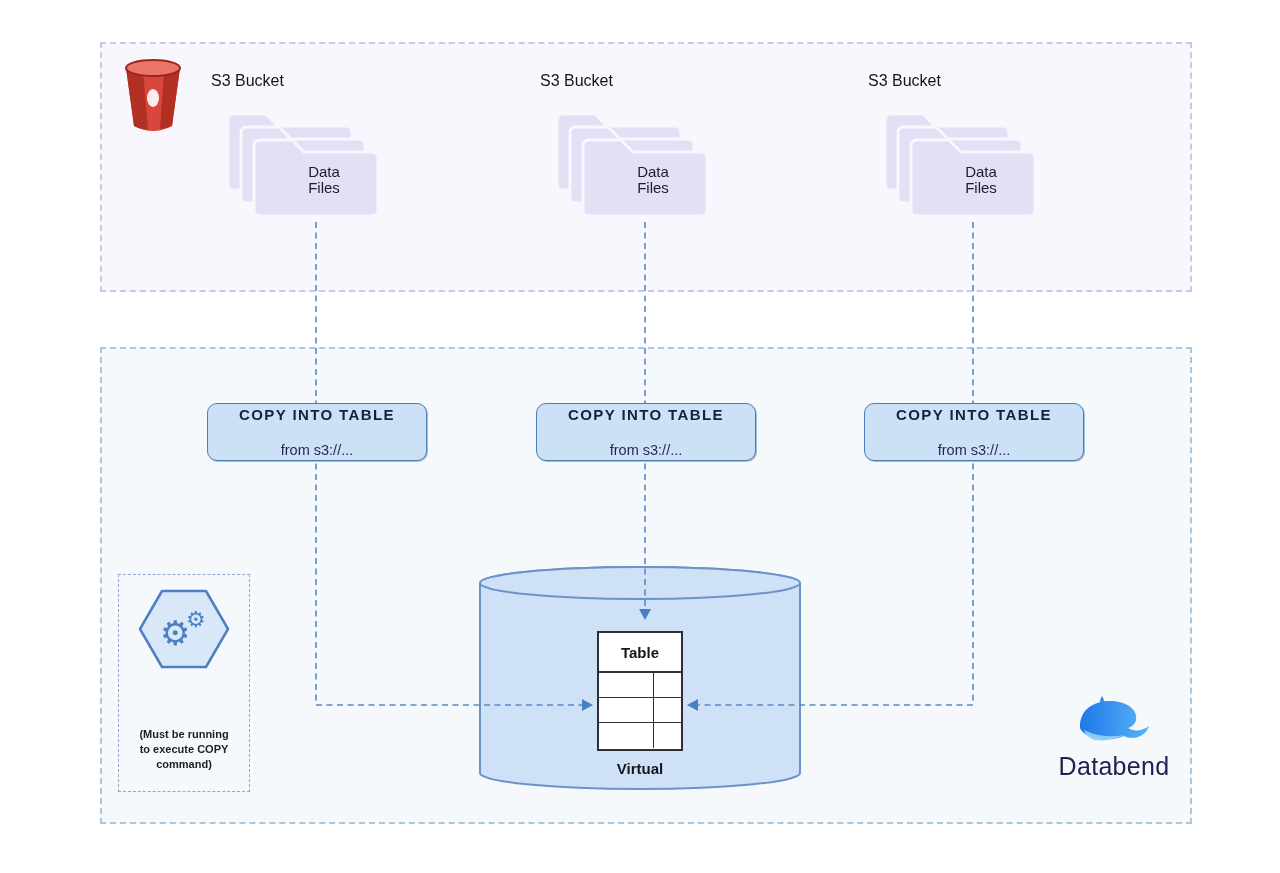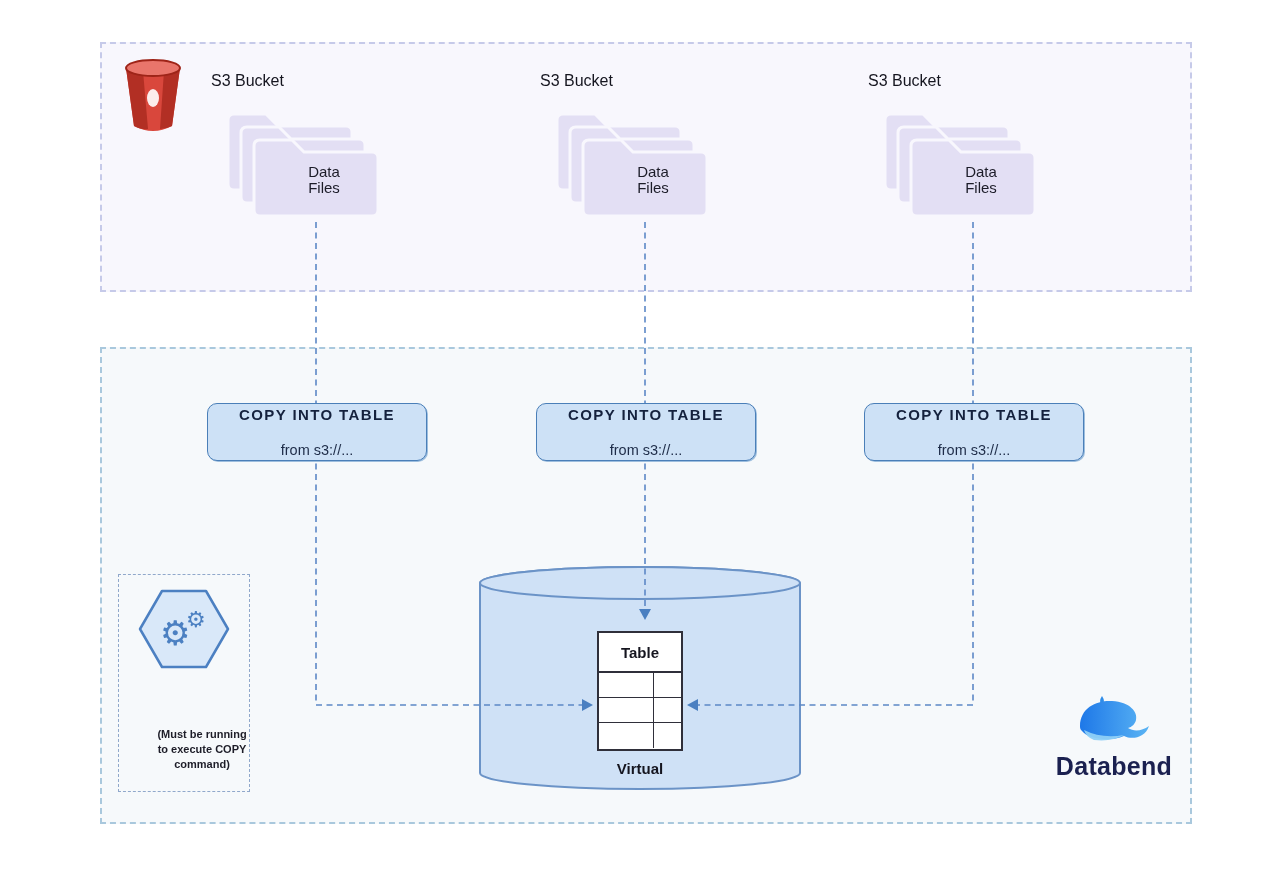--- a/index.html
+++ b/index.html
@@ -45,26 +45,26 @@
   .cell-right{position:absolute;right:0;top:0;bottom:0;width:33%;border-left:1.5px solid #2f2f3a;}
   .db-label{position:absolute;left:479px;top:760px;width:322px;text-align:center;
             font-weight:700;font-size:15px;color:#15151f;}
 
   
   .warehouse{position:absolute;left:118px;top:574px;width:130px;height:216px;
              border:1.6px dashed #90a8cb;}
   .wh-icon{position:absolute;left:19px;top:12px;}
   .wh-title{position:absolute;left:0;top:106px;width:130px;text-align:center;font-weight:700;
             font-size:15px;line-height:19px;white-space:pre-line;color:#15151f;}
-  .wh-note{position:absolute;left:20px;top:152px;width:126px;text-align:center;font-weight:700;
+  .wh-note{position:absolute;left:2px;top:152px;width:126px;text-align:center;font-weight:700;
            font-size:11px;line-height:15px;white-space:pre-line;color:#1d1d28;}
 
   
   .brand{position:absolute;left:1048px;top:694px;width:132px;text-align:center;}
-  .brand-name{font-weight:700;font-size:25px;color:#1b2150;letter-spacing:.3px;margin-top:2px;}
+  .brand-name{font-weight:400;font-size:25px;color:#1b2150;letter-spacing:.3px;margin-top:2px;}
 </style>
 </head>
 <body>
 
 <div class="canvas">
 
   <div class="section-top"></div>
   <div class="section-bottom"></div>
 
   <svg class="cylinder" width="322" height="226" viewBox="0 0 322 226">

